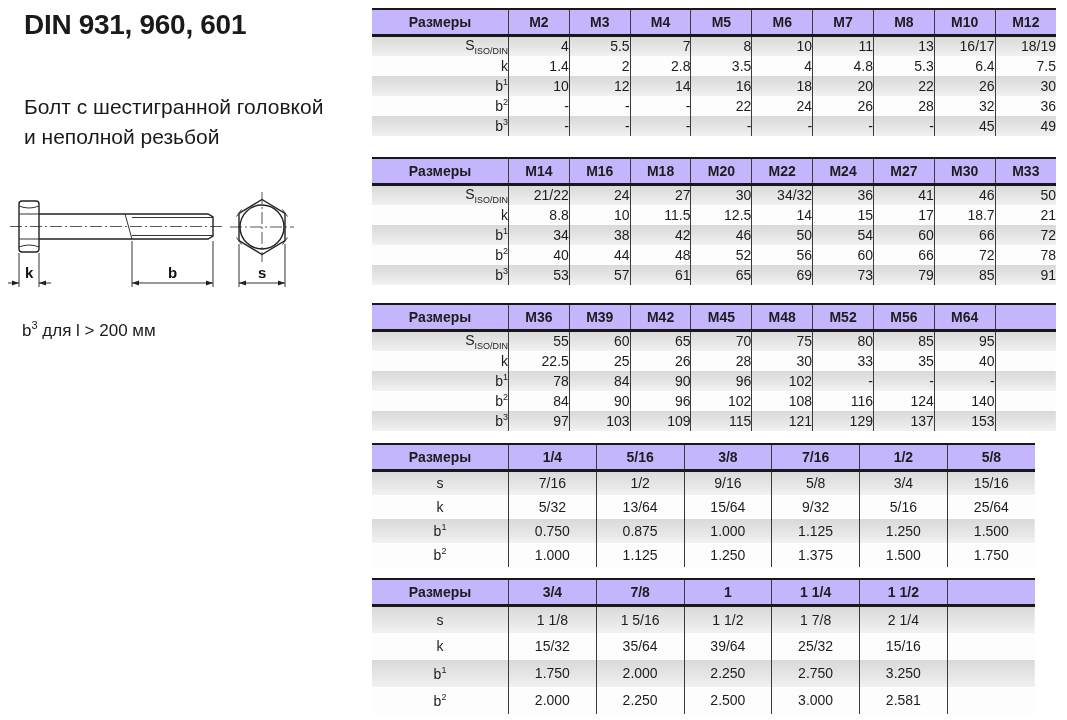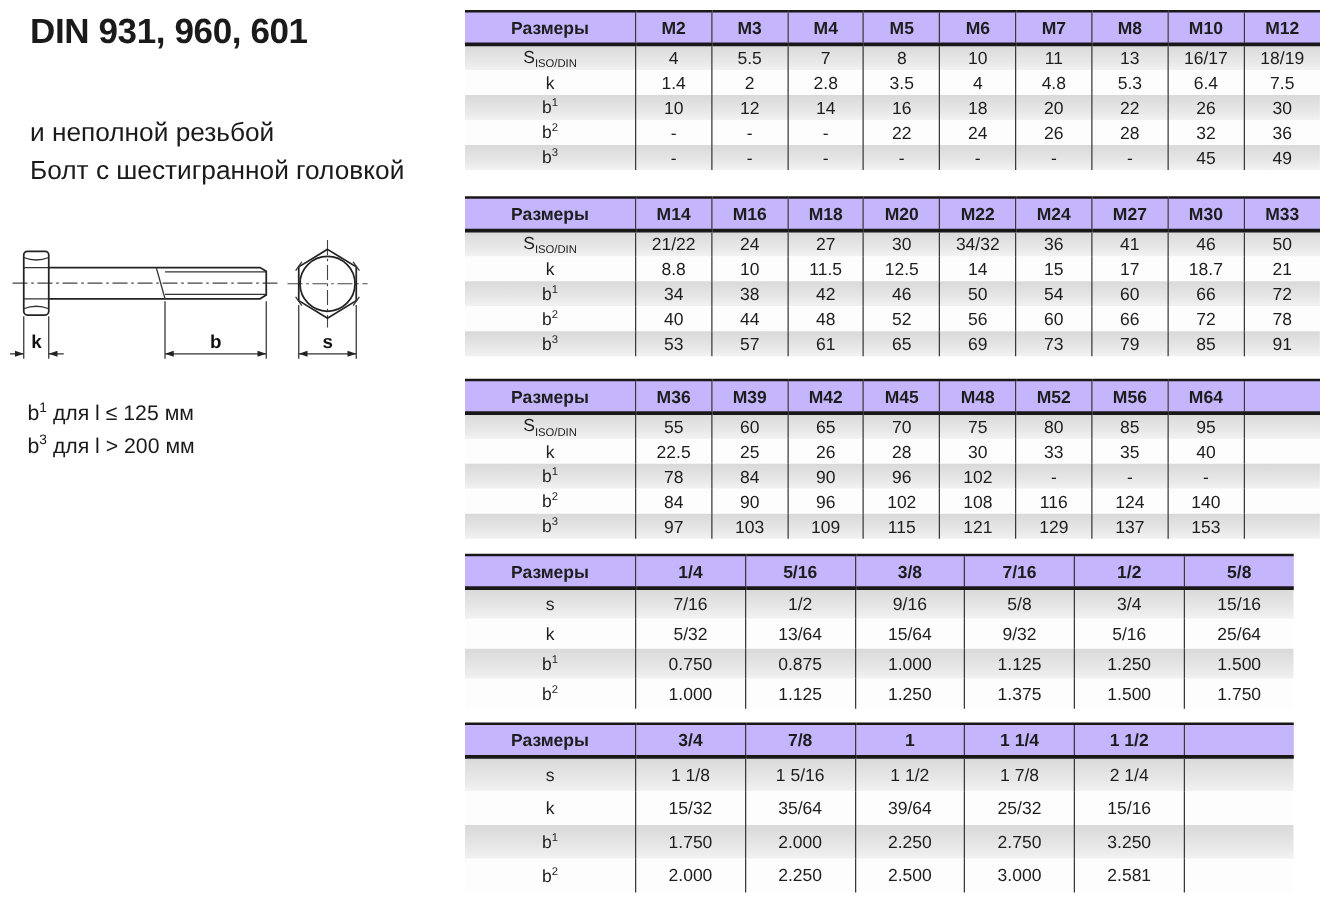--- a/index.html
+++ b/index.html
@@ -30,21 +30,21 @@
   table.inch{width:663px;}
   .dim-table .c-label{width:136px;}
   .dim-table thead th{
     background:#c4b5fd;
     font-weight:bold;
     border-top:2px solid #181818;
     border-bottom:3px solid #181818;
     height:24px;padding:0;
   }
   .dim-table tbody td, .dim-table tbody th{font-weight:normal;padding:0;}
-  table.metric tbody tr{height:20px;}
+  table.metric tbody tr{height:20px;text-align:right;}
   table.rows-24 tbody tr{height:24px;}
   table.rows-27 tbody tr{height:27px;}
   .dim-table tr > *:not(:first-child){border-left:1px solid #3a3a3a;}
   .dim-table tbody tr:nth-child(odd){
     background:linear-gradient(180deg,#d9d9d9 0%,#e9e9e9 70%,#f2f2f2 100%);
   }
   .dim-table tbody tr:nth-child(even){background:#fdfdfd;}
   .dim-table sub{font-size:9px;}
   .dim-table sup{font-size:9px;}
   
@@ -55,22 +55,22 @@
   .dimlbl{font:bold 15px "Liberation Sans",sans-serif;fill:#111;}
 </style>
 </head>
 <body>
 
 <div class="titles">
   <div class="title-line">DIN 931, 960, 601</div>
 </div>
 
 <div class="subtitle">
+  <div>Болт с шестигранной головкой</div>
   <div>и неполной резьбой</div>
-  <div>Болт с шестигранной головкой</div>
 </div>
 
 <svg class="drawing" width="330" height="112" viewBox="0 0 330 112">
 
   <line class="cl" x1="2" y1="36.5" x2="214" y2="36.5"></line>
 
   <g>
     <rect class="out" x="11" y="11" width="20" height="51" rx="3"></rect>
     <line class="thin" x1="11" y1="24" x2="31" y2="24"></line>
     <line class="thin" x1="11" y1="49" x2="31" y2="49"></line>
@@ -119,21 +119,20 @@
     <line class="thin" x1="231" y1="54" x2="231" y2="97"></line>
     <line class="thin" x1="277" y1="54" x2="277" y2="97"></line>
     <line class="thin" x1="231" y1="93" x2="277" y2="93"></line>
     <polygon class="arr" points="231,93 238,90.6 238,95.4"></polygon>
     <polygon class="arr" points="277,93 270,90.6 270,95.4"></polygon>
     <text class="dimlbl" x="250" y="88">s</text>
   </g>
 </svg>
 
 <div class="notes">
-    <div class="note-line"><span>b</span><sup>1</sup><span> для l ≤ 125 мм</span></div>
     <div class="note-line"><span>b</span><sup>3</sup><span> для l &gt; 200 мм</span></div>
   </div>
 
 <div class="tbl-container pos-t1">
     <table class="dim-table metric">
       <thead>
         <tr>
           <th class="c-label">Размеры</th>
           <th>M2</th>
           <th>M3</th>

